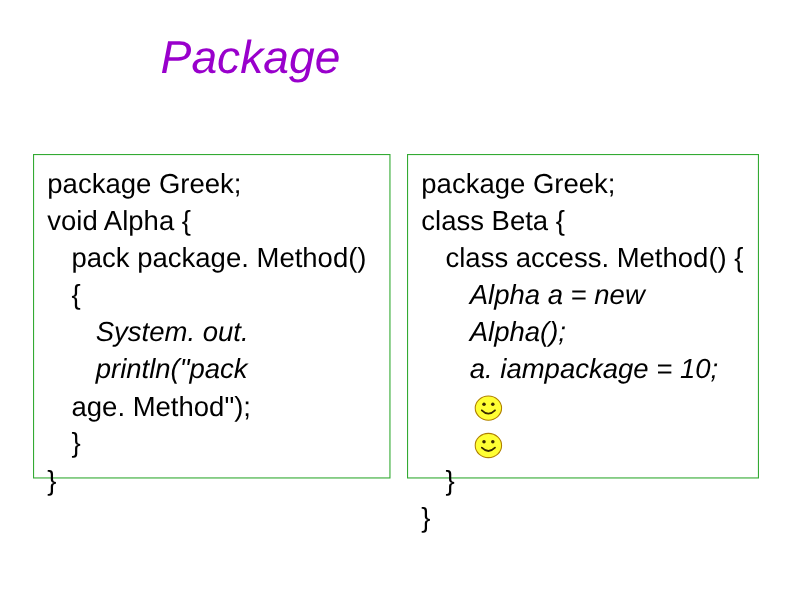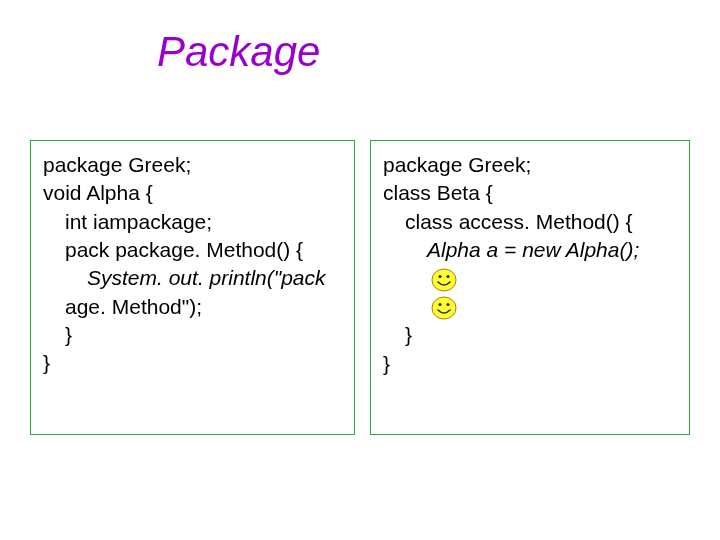--- a/index.html
+++ b/index.html
@@ -6,33 +6,33 @@
     margin: 0;
     padding: 0;
     width: 720px;
     height: 540px;
     background: #ffffff;
     font-family: Arial, Helvetica, sans-serif;
     overflow: hidden;
   }
   .title {
     position: absolute;
-    left: 157px;
+    left: 146px;
     top: 28px;
     font-size: 42px;
     font-style: italic;
     color: #9900cc;
   }
   .codebox {
     position: absolute;
     border: 1px solid #33aa33;
     background: #ffffff;
     padding: 10px 12px 18px 12px;
     box-sizing: border-box;
-    font-size: 21px;
+    font-size: 25px;
     line-height: 1.35;
     color: #000000;
   }
   #box-left {
     left: 30px;
     top: 140px;
     width: 325px;
     height: 295px;
   }
   #box-right {
@@ -52,34 +52,34 @@
   .smiley svg { display:block; }
 </style>
 </head>
 <body>
 
 <div class="title">Package</div>
 
 <div id="box-left" class="codebox">
   <span class="line">package Greek;</span>
   <span class="line">void Alpha {</span>
-  <span class="line ind1">int iampackage;</span>
   <span class="line ind1">pack package. Method() {</span>
   <span class="line ind2">System. out. println("pack</span>
   <span class="line ind1">age. Method");</span>
   <span class="line ind1">}</span>
   <span class="line">}</span>
 </div>
 
 <div id="box-right" class="codebox">
   <span class="line">package Greek;</span>
   <span class="line">class Beta {</span>
   <span class="line ind1">class access. Method() {</span>
   <span class="line ind2">Alpha a = new Alpha();</span>
   <span class="line ind2">
+    <span>a. iampackage = 10;</span>
     <span class="smiley">
       <svg width="26" height="26" viewBox="0 0 26 26">
         <ellipse cx="13" cy="13" rx="12" ry="11" fill="#ffff33" stroke="#b08000" stroke-width="1"></ellipse>
         <circle cx="9" cy="9.5" r="1.6" fill="#3a2a00"></circle>
         <circle cx="17" cy="9.5" r="1.6" fill="#3a2a00"></circle>
         <path d="M7 15 Q13 21 19 15" fill="none" stroke="#3a2a00" stroke-width="1.6" stroke-linecap="round"></path>
       </svg>
     </span>
   </span>
   <span class="line ind2">

